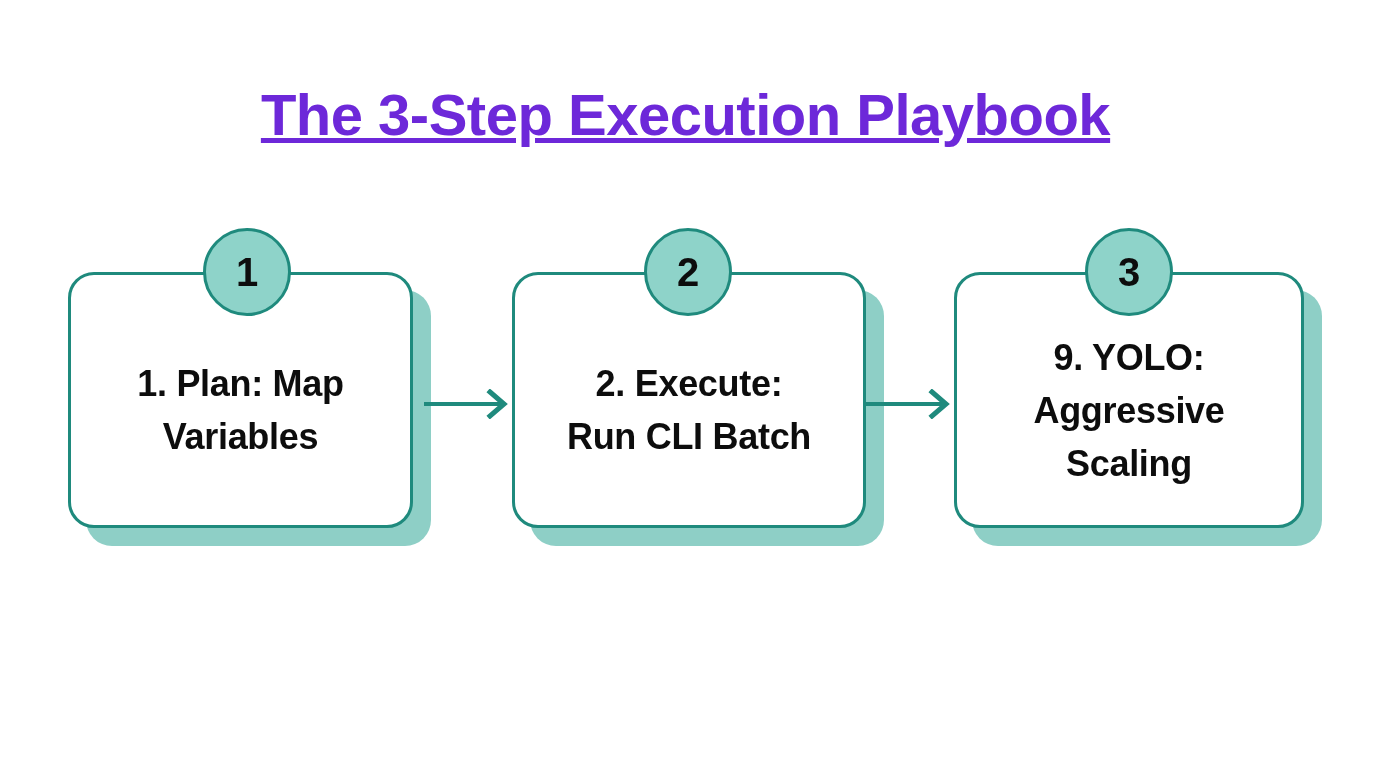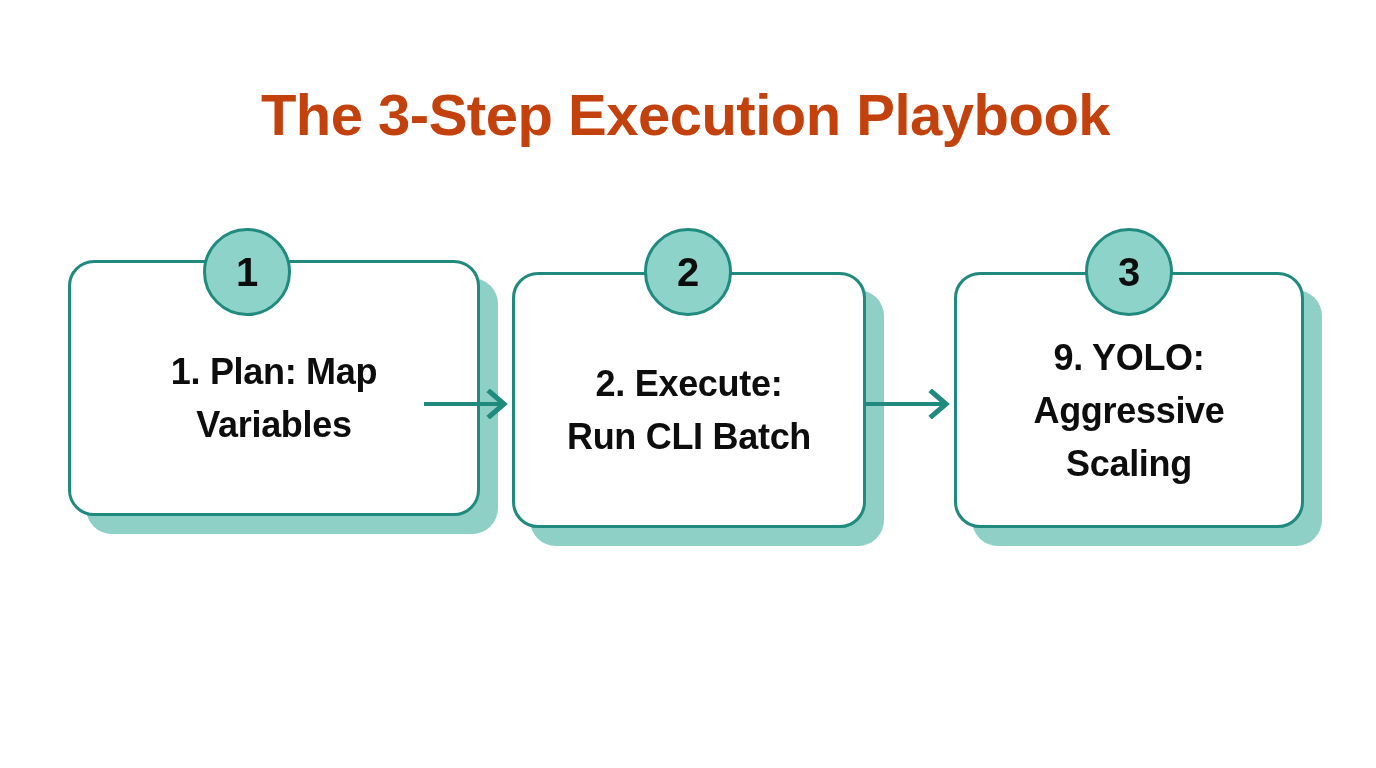--- a/index.html
+++ b/index.html
@@ -17,23 +17,24 @@
 
   
   .title {
     position:absolute;
     left:0; top:82px;
     width:1371px;
     text-align:center;
     font-size:58px;
     font-weight:bold;
     letter-spacing:-0.5px;
-    color:#c2410c;
+    color:#6d28d9;
     line-height:1.15;
     white-space:nowrap;
+    text-decoration:underline;
   }
 
   
   .flow { position:absolute; left:0; top:0; width:1376px; height:768px; }
 
   .step { position:absolute; }
 
   .step-shadow {
     position:absolute;
     left:18px; top:18px;
@@ -91,21 +92,21 @@
 </style>
 </head>
 <body>
 
 <div class="canvas">
 
   <div class="title">The 3-Step Execution Playbook</div>
 
   <div class="flow">
 
-    <div class="step" style="left:68px; top:260px; width:412px; height:256px;">
+    <div class="step" style="left:68px; top:272px; width:345px; height:256px;">
       <div class="step-shadow"></div>
       <div class="step-card">
         <div class="step-label">1. Plan: Map
 Variables</div>
       </div>
     </div>
     <div class="step-badge" style="left:203px; top:228px;">
       <span>1</span>
     </div>
 

